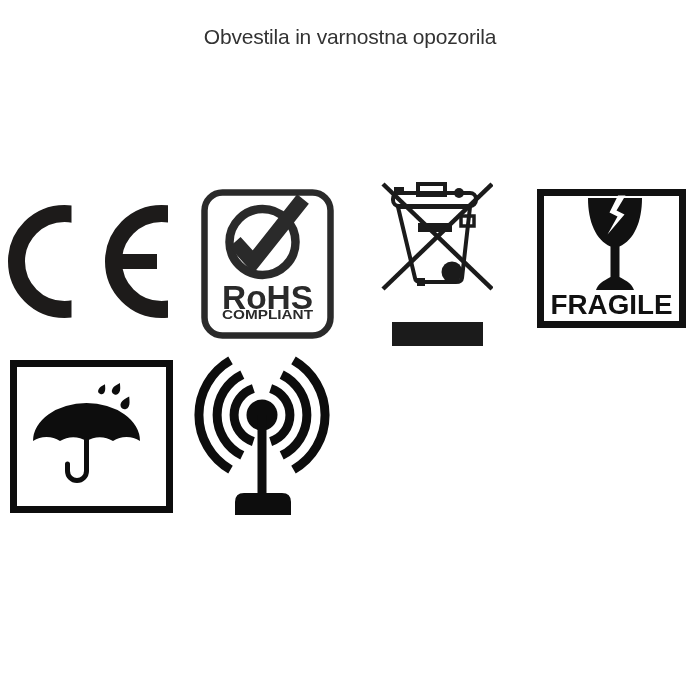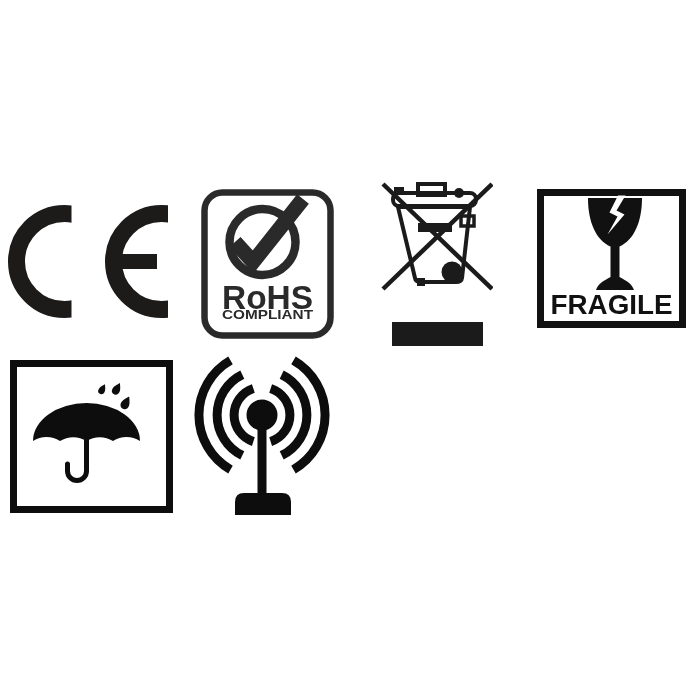--- a/index.html
+++ b/index.html
@@ -8,20 +8,21 @@
   #title{position:absolute;left:0;right:0;top:25px;text-align:center;
          font-size:21px;letter-spacing:-0.2px;color:#333333;}
   .sym{position:absolute;}
   svg text{font-family:"Liberation Sans","DejaVu Sans",sans-serif;}
 </style>
 </head>
 <body>
 
 <div id="page">
 
+  <div id="title">Obvestila in varnostna opozorila</div>
 
   <svg class="sym" style="left:8px;top:205px" width="160" height="113" viewBox="0 0 160 113">
     <defs>
       <clipPath id="ceC">
           <rect x="0" y="0" width="63.5" height="113"></rect>
         </clipPath>
       <clipPath id="ceE">
           <rect x="97" y="0" width="63" height="113"></rect>
         </clipPath>
     </defs>

